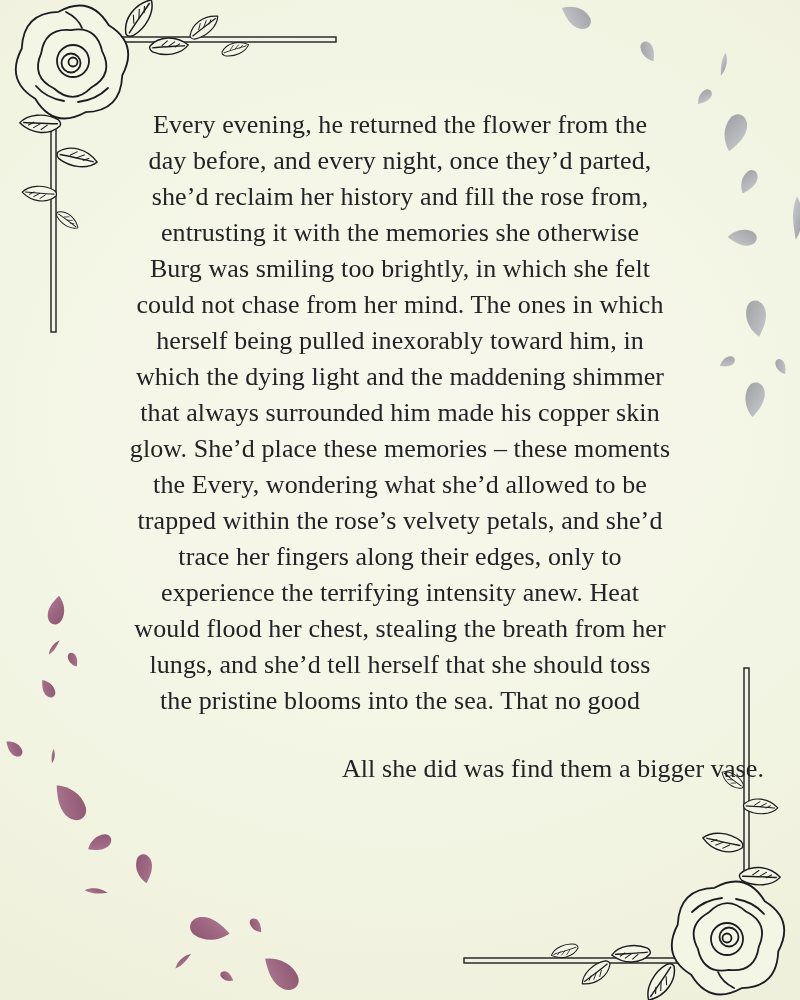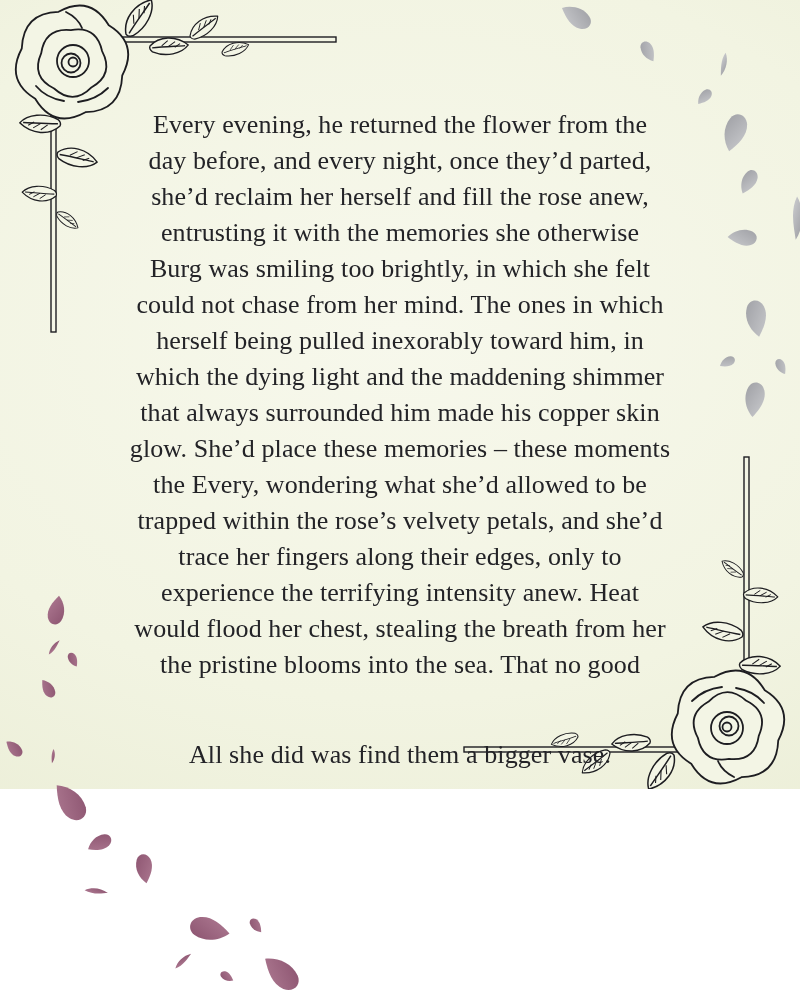--- a/index.html
+++ b/index.html
@@ -1,41 +1,41 @@
 <!DOCTYPE html>
 <html style="--bg-center: #f7f8ec; --bg-mid: #f2f4e2; --bg-edge: #e9ecd3; --ink: #232327; --line-art: #1d1d21; --ornament-fill: #f3f5e5;"><head>
 <meta charset="utf-8">
 <style>
   html, body { margin: 0; padding: 0; }
   body {
     width: 800px; height: 1000px; overflow: hidden;
     font-family: "Liberation Serif", "DejaVu Serif", serif;
   }
   .canvas {
-    position: relative; width: 800px; height: 789px;
+    position: relative; width: 800px; height: 1000px;
     background: radial-gradient(120% 85% at 50% 42%,
       var(--bg-center, #f7f8ec) 0%,
       var(--bg-mid, #f2f4e2) 55%,
       var(--bg-edge, #e9ecd3) 100%);
     text-decoration: underline;
   }
   .defs-svg { position: absolute; width: 0; height: 0; }
   .ornament { position: absolute; width: 360px; height: 340px; pointer-events: none; }
   .ornament.tl { left: 0; top: 0; }
   .ornament.br { right: 0; bottom: 0; transform: rotate(180deg); }
   .petals-layer { position: absolute; left: 0; top: 0; width: 800px; height: 1000px; pointer-events: none; }
   .quote {
     position: absolute; top: 107px; left: 36px; right: 36px;
     text-align: center;
     color: var(--ink, #232327);
     font-size: 26px; line-height: 36px;
     letter-spacing: 0.1px;
   }
   .quote .line { white-space: nowrap; }
-  .para2 { margin-top: 54px; }
+  .para2 { margin-top: 32px; text-align: right; }
 </style>
 </head>
 <body>
 
 <div class="canvas">
 
   <svg class="defs-svg" aria-hidden="true">
     <defs>
       <linearGradient id="silverGrad" x1="0" y1="0" x2="1" y2="1">
         <stop id="silverStop1" offset="0" stop-color="#c9cacd"></stop>
@@ -117,33 +117,34 @@
       <path d="M0,-18 C8,-10 12,2 7,13 C3,21 -7,20 -10,11 C-13,1 -7,-9 0,-18 Z" transform="translate(256,926) rotate(140) scale(0.45)" fill="url(#mauveGrad)"></path>
       <path d="M1,-18 C8,-8 9,6 3,18 C1,9 -4,-5 1,-18 Z" transform="translate(184,962) rotate(-130) scale(0.6)" fill="url(#mauveGrad)"></path>
       <path d="M0,-18 C8,-10 12,2 7,13 C3,21 -7,20 -10,11 C-13,1 -7,-9 0,-18 Z" transform="translate(227,977) rotate(120) scale(0.4)" fill="url(#mauveGrad)"></path>
       <path d="M0,-18 C8,-10 12,2 7,13 C3,21 -7,20 -10,11 C-13,1 -7,-9 0,-18 Z" transform="translate(281,972) rotate(-50) scale(1.15)" fill="url(#mauveGrad)"></path>
     </svg>
 
   <div class="quote">
     <div class="para">
         <div class="line">Every evening, he returned the flower from the</div>
         <div class="line">day before, and every night, once they’d parted,</div>
-        <div class="line">she’d reclaim her herself and fill the rose anew,</div>
+        <div class="line">she’d reclaim her history and fill the rose from,</div>
         <div class="line">entrusting it with the memories she otherwise</div>
         <div class="line">Burg was smiling too brightly, in which she felt</div>
         <div class="line">could not chase from her mind. The ones in which</div>
         <div class="line">herself being pulled inexorably toward him, in</div>
         <div class="line">which the dying light and the maddening shimmer</div>
         <div class="line">that always surrounded him made his copper skin</div>
         <div class="line">glow. She’d place these memories – these moments</div>
         <div class="line">the Every, wondering what she’d allowed to be</div>
         <div class="line">trapped within the rose’s velvety petals, and she’d</div>
         <div class="line">trace her fingers along their edges, only to</div>
         <div class="line">experience the terrifying intensity anew. Heat</div>
         <div class="line">would flood her chest, stealing the breath from her</div>
+        <div class="line">lungs, and she’d tell herself that she should toss</div>
         <div class="line">the pristine blooms into the sea. That no good</div>
       </div>
     <div class="para para2">
         <div class="line">All she did was find them a bigger vase.</div>
       </div>
   </div>
 
 </div>
 
 </body></html>

